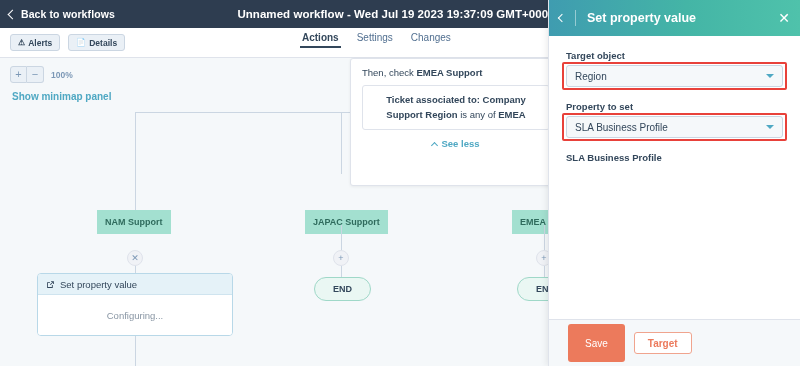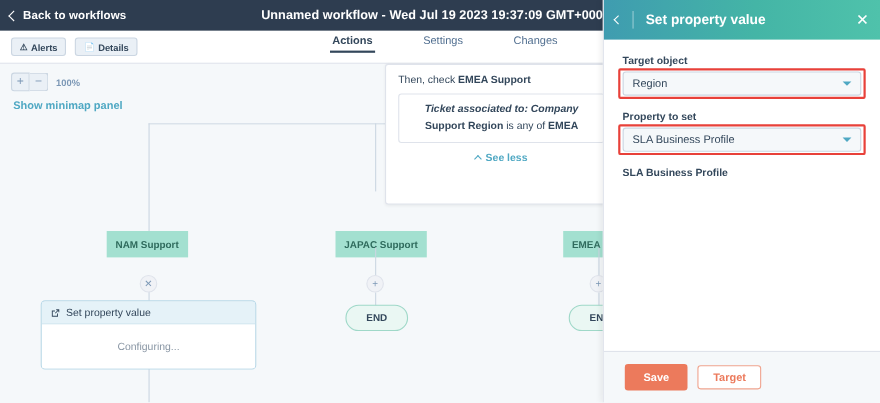--- a/index.html
+++ b/index.html
@@ -50,21 +50,21 @@
     display: inline-flex; align-items: center; gap: 3px;
     padding: 0 7px; cursor: pointer;
   }
   .pillbtn:first-child { margin-left: 10px; }
   .pillbtn + .pillbtn { margin-left: 8px; }
   .ico-warn { font-size: 8px; line-height: 1; color: #33475b; }
   .ico-doc  { font-size: 8px; line-height: 1; color: #33475b; }
 
   .tabs {
     position: absolute; left: 300px; top: 0; height: 20px;
-    display: flex; align-items: stretch; gap: 42px;
+    display: flex; align-items: stretch; gap: 14px;
   }
   .tab {
     display: flex; align-items: center;
     font-size: 10px; color: #516f90; cursor: pointer;
     border-bottom: 2.5px solid transparent;
     padding: 0 2px;
   }
   .tab.active { color: #33475b; font-weight: bold; border-bottom-color: #33475b; }
 
   
@@ -142,21 +142,21 @@
     background: #ffffff; border: 1px solid #dfe3eb;
     border-radius: 3px; padding: 8px 11px 0 11px;
     box-shadow: 0 1px 3px rgba(0,0,0,.06);
   }
   .cond-title { font-size: 9.5px; color: #33475b; margin-bottom: 7px; }
   .cond-title b { font-weight: bold; }
   .cond-box {
     border: 1px solid #dfe3eb; border-radius: 3px;
     padding: 8px 6px 9px 6px; text-align: center;
   }
-  .cond-l1 { font-size: 9.5px; font-weight: bold; color: #33475b; font-style: italic; }
+  .cond-l1 { font-size: 9.5px; font-weight: bold; color: #33475b; }
   .cond-l2 { font-size: 9px; color: #33475b; margin-top: 3px; }
   .cond-l3 { font-size: 9px; color: #b5c2ce; margin-top: 4px; }
   .cond-l4 { font-size: 9.5px; color: #33475b; margin-top: 4px; }
   .cond-l4 b { font-weight: bold; }
   .see-less {
     margin-top: 8px; text-align: center;
     font-size: 9.5px; font-weight: bold; color: #4fa8c3; cursor: pointer;
   }
   .chev-up {
     display: inline-block; width: 5px; height: 5px;
@@ -217,23 +217,23 @@
     position: absolute; left: -4px; right: -4px; top: -3px; bottom: -3px;
     border: 2.5px solid #e8413a; border-radius: 2px; pointer-events: none;
   }
   .hl-wrap { position: relative; }
 
   .rp-foot {
     flex: 0 0 47px; border-top: 1px solid #dfe3eb; background: #f5f8fa;
     display: flex; align-items: center; gap: 9px; padding-left: 19px;
   }
   .btn-save {
-    height: 24px; padding: 0 17px; border-radius: 3px;
+    height: 38px; padding: 0 17px; border-radius: 3px;
     background: #ec7a5c; color: #fff;
-    font-size: 10px; font-weight: bold;
+    font-size: 10px; font-weight: normal;
     display: flex; align-items: center; justify-content: center; cursor: pointer;
   }
   .btn-cancel {
     height: 22px; padding: 0 13px; border-radius: 3px;
     background: #fff; border: 1px solid #f0a48e; color: #ec7a5c;
     font-size: 10px; font-weight: bold;
     display: flex; align-items: center; justify-content: center; cursor: pointer;
   }
 </style>
 </head>

